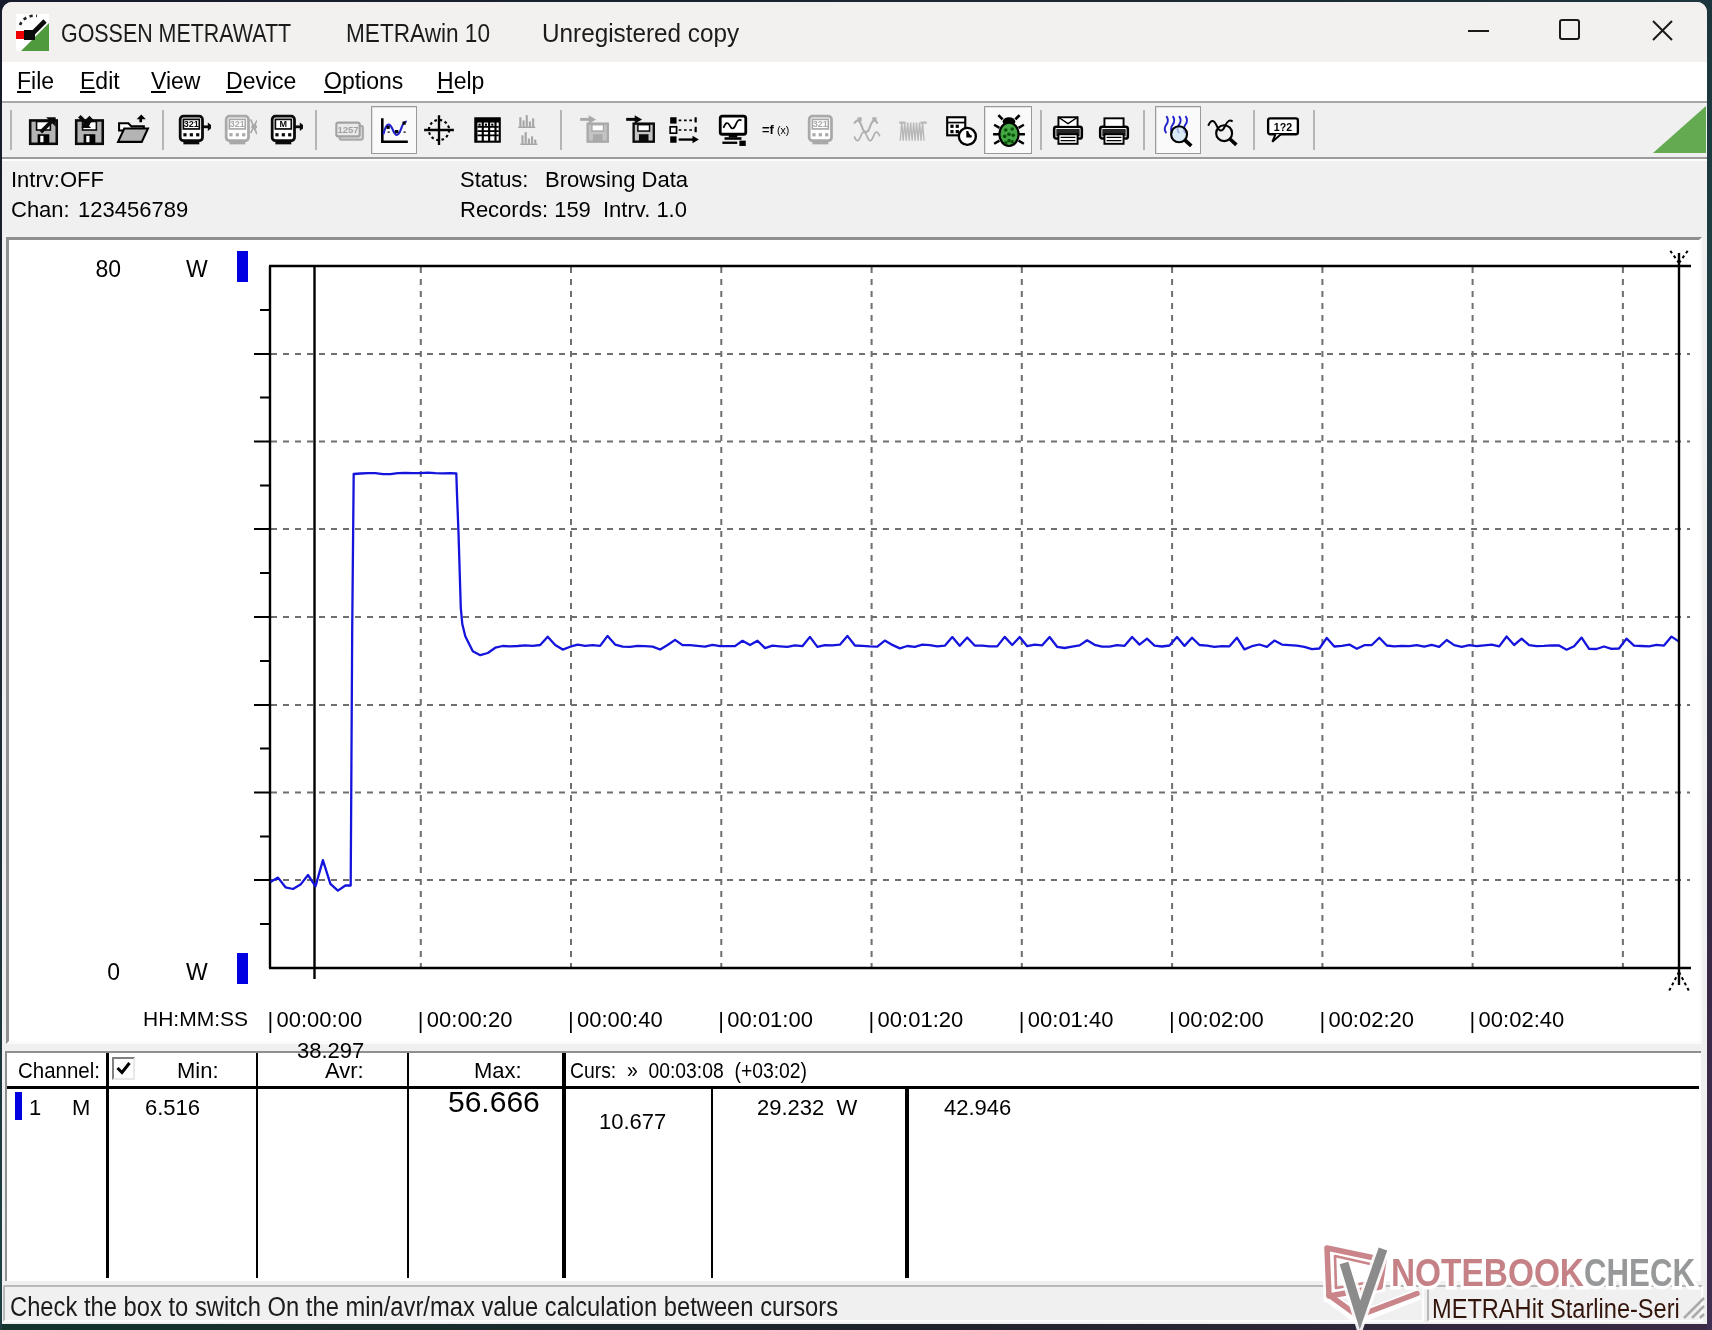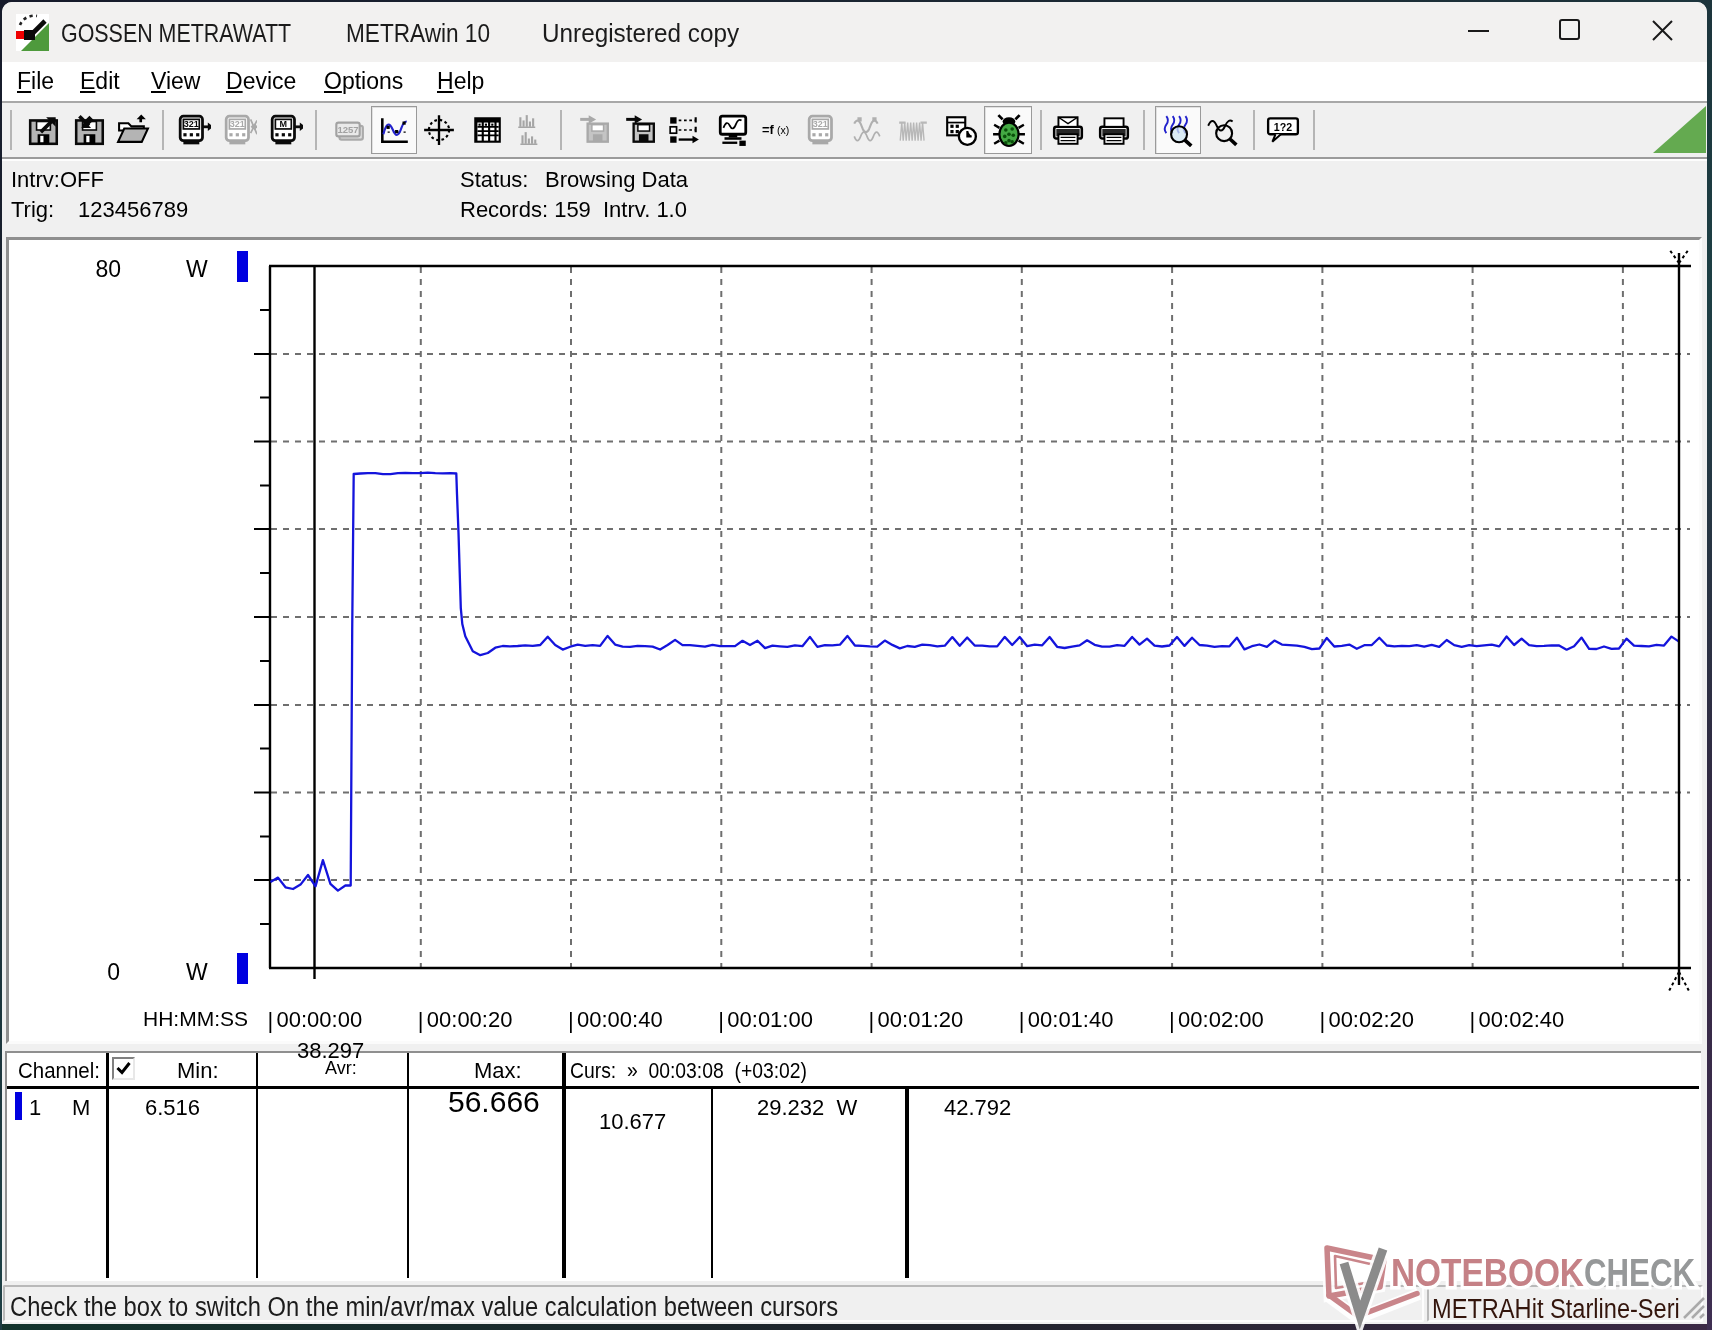--- a/index.html
+++ b/index.html
@@ -249,53 +249,53 @@
     <rect x="2" y="5" width="28" height="15" rx="2" fill="#fff" stroke="#000" stroke-width="2.2"></rect>
     <path d="M9 20 l-3 7 8 -7" fill="#fff" stroke="#000" stroke-width="1.8"></path>
     <text x="16" y="16.5" font-size="10" font-weight="bold" text-anchor="middle" fill="#000" font-family="Liberation Sans">1?2</text>
   </svg>
 <div class="abs" style="left:1313px;top:110px;width:2px;height:40px;background:#b5b5b5"></div>
 <svg class="abs" style="left:1653px;top:106px" width="53" height="47" viewBox="0 0 53 47">
     <polygon points="53,0 53,47 0,47" fill="#64aa50"></polygon>
   </svg>
 <div class="t" style="left:11px;top:167px;font-size:22px">Intrv:</div>
 <div class="t" style="left:60px;top:167px;font-size:22px">OFF</div>
-<div class="t" style="left:11px;top:197px;font-size:22px">Trig:</div>
+<div class="t" style="left:11px;top:197px;font-size:22px">Chan:</div>
 <div class="t" style="left:78px;top:197px;font-size:22px">123456789</div>
 <div class="t" style="left:460px;top:167px;font-size:22px">Status:</div>
 <div class="t" style="left:545px;top:167px;font-size:22px">Browsing Data</div>
 <div class="t" style="left:460px;top:197px;font-size:22px">Records: 159</div>
 <div class="t" style="left:603px;top:197px;font-size:22px">Intrv. 1.0</div>
 <div class="abs" style="left:6px;top:237px;width:1696px;height:807px;background:#fff;border:3px solid;border-color:#8f8f8f #fbfbfb #fbfbfb #8f8f8f"></div>
 <div class="abs" style="left:5px;top:1051px;width:1696px;height:230px;background:#fff;border-top:2px solid #8f8f8f;border-left:2px solid #8f8f8f"></div>
 <div class="abs" style="left:7px;top:1086px;width:1692px;height:2.5px;background:#000"></div>
 <div class="abs" style="left:106px;top:1053px;width:3px;height:225px;background:#000"></div>
 <div class="abs" style="left:256px;top:1053px;width:2px;height:225px;background:#000"></div>
 <div class="abs" style="left:407px;top:1053px;width:2px;height:225px;background:#000"></div>
 <div class="abs" style="left:562px;top:1053px;width:4px;height:225px;background:#000"></div>
 <div class="abs" style="left:711px;top:1088px;width:2px;height:190px;background:#000"></div>
 <div class="abs" style="left:905px;top:1088px;width:4px;height:190px;background:#000"></div>
 <div class="t" style="left:18px;top:1058px;font-size:22px;transform:scaleX(.93);transform-origin:0 0">Channel:</div>
 <div class="abs" style="left:112px;top:1057px;width:23px;height:23px;background:#fff;border:2px solid;border-color:#808080 #e8e8e8 #e8e8e8 #808080">
  <svg width="19" height="19" viewBox="0 0 19 19">
       <path d="M3.5 9 L8 13.5 L15.5 4" stroke="#000" stroke-width="3" fill="none"></path>
     </svg></div>
 <div class="t" style="left:177px;top:1058px;font-size:22px">Min:</div>
-<div class="t" style="left:325px;top:1058px;font-size:18px">Avr:</div>
+<div class="t" style="left:325px;top:1058px;font-size:22px">Avr:</div>
 <div class="t" style="left:474px;top:1058px;font-size:22px">Max:</div>
 <div class="t" style="left:570px;top:1058px;font-size:22px;transform:scaleX(.879);transform-origin:0 0">Curs:  »  00:03:08  (+03:02)</div>
 <div class="abs" style="left:15px;top:1092px;width:7px;height:28px;background:#0000e0"></div>
 <div class="t" style="left:29px;top:1095px;font-size:22px">1</div>
 <div class="t" style="left:72px;top:1095px;font-size:22px">M</div>
 <div class="t" style="left:145px;top:1095px;font-size:22px">6.516</div>
 <div class="t" style="left:297px;top:1038px;font-size:22px">38.297</div>
 <div class="t" style="left:448px;top:1085px;font-size:30px">56.666</div>
 <div class="t" style="left:599px;top:1109px;font-size:22px">10.677</div>
 <div class="t" style="left:757px;top:1095px;font-size:22px">29.232  W</div>
-<div class="t" style="left:944px;top:1095px;font-size:22px">42.792</div>
+<div class="t" style="left:944px;top:1095px;font-size:22px">42.946</div>
 <svg class="abs" style="left:0;top:0" width="1712" height="1330" viewBox="0 0 1712 1330">
     <g stroke="#6f6f6f" stroke-width="2" stroke-dasharray="6 6">
       <line x1="271" y1="354" x2="1690" y2="354"></line>
       <line x1="271" y1="441.5" x2="1690" y2="441.5"></line>
       <line x1="271" y1="529" x2="1690" y2="529"></line>
       <line x1="271" y1="617" x2="1690" y2="617"></line>
       <line x1="271" y1="705" x2="1690" y2="705"></line>
       <line x1="271" y1="792.5" x2="1690" y2="792.5"></line>
       <line x1="271" y1="880" x2="1690" y2="880"></line>
       <line x1="420.8" y1="267" x2="420.8" y2="967"></line>

